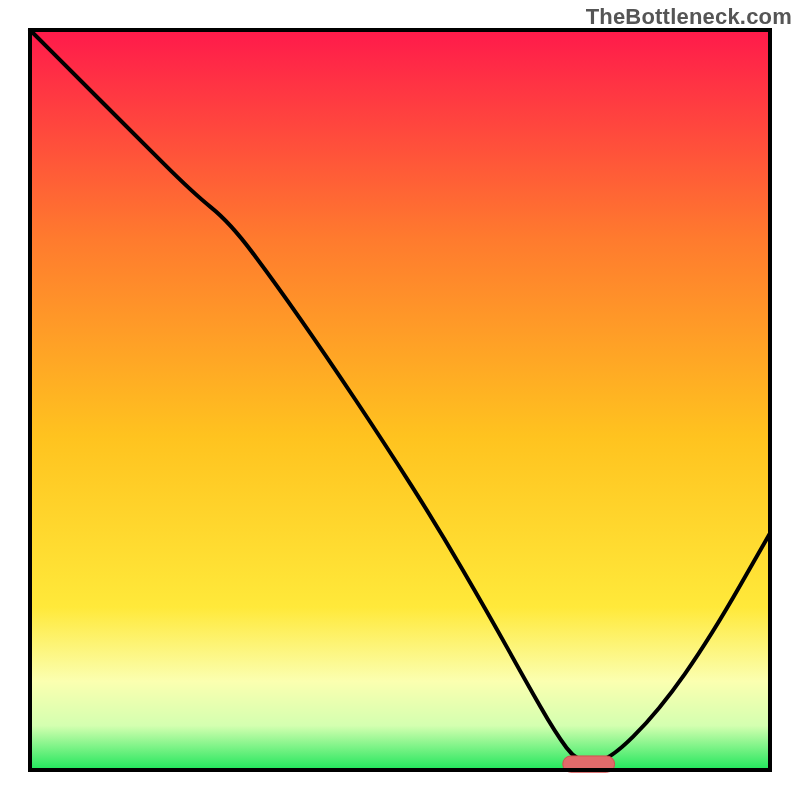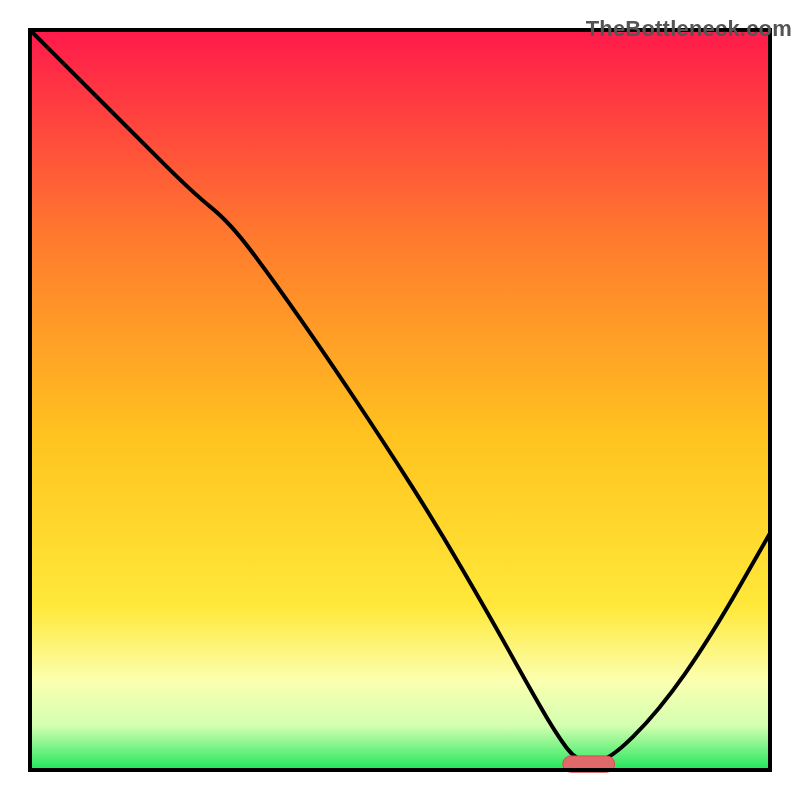--- a/index.html
+++ b/index.html
@@ -11,21 +11,21 @@
     background: #ffffff;
     font-family: Arial, Helvetica, sans-serif;
   }
   .frame {
     position: relative;
     width: 800px;
     height: 800px;
   }
   .watermark {
     position: absolute;
-    top: 16px;
+    top: 4px;
     right: 8px;
     font-size: 22px;
     font-weight: 600;
     color: #555555;
     letter-spacing: 0.2px;
   }
   svg {
     display: block;
   }
 </style>

